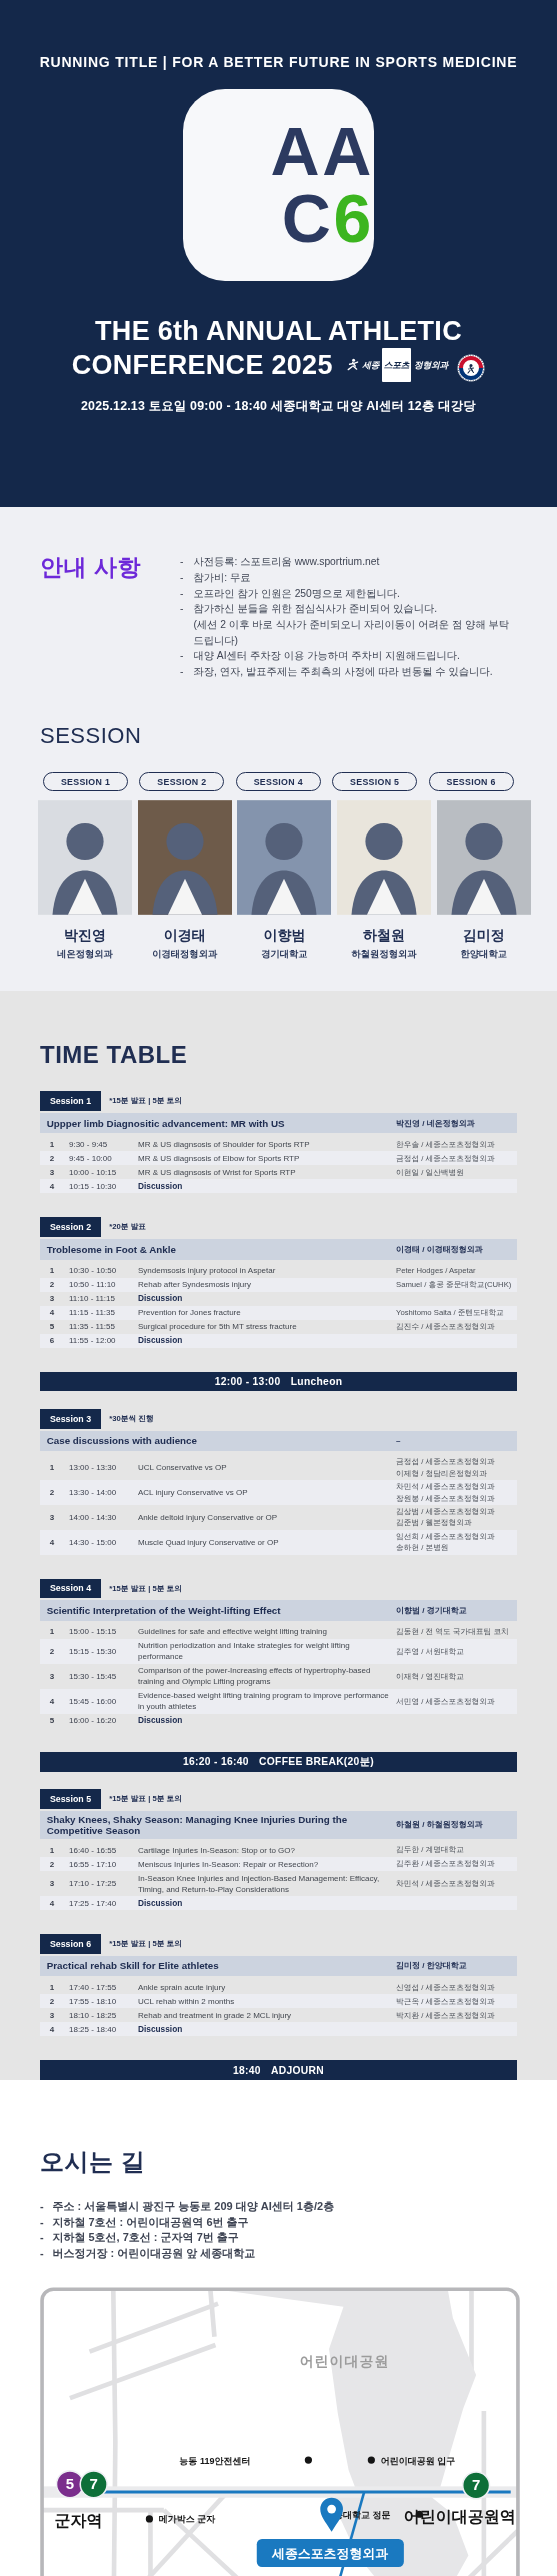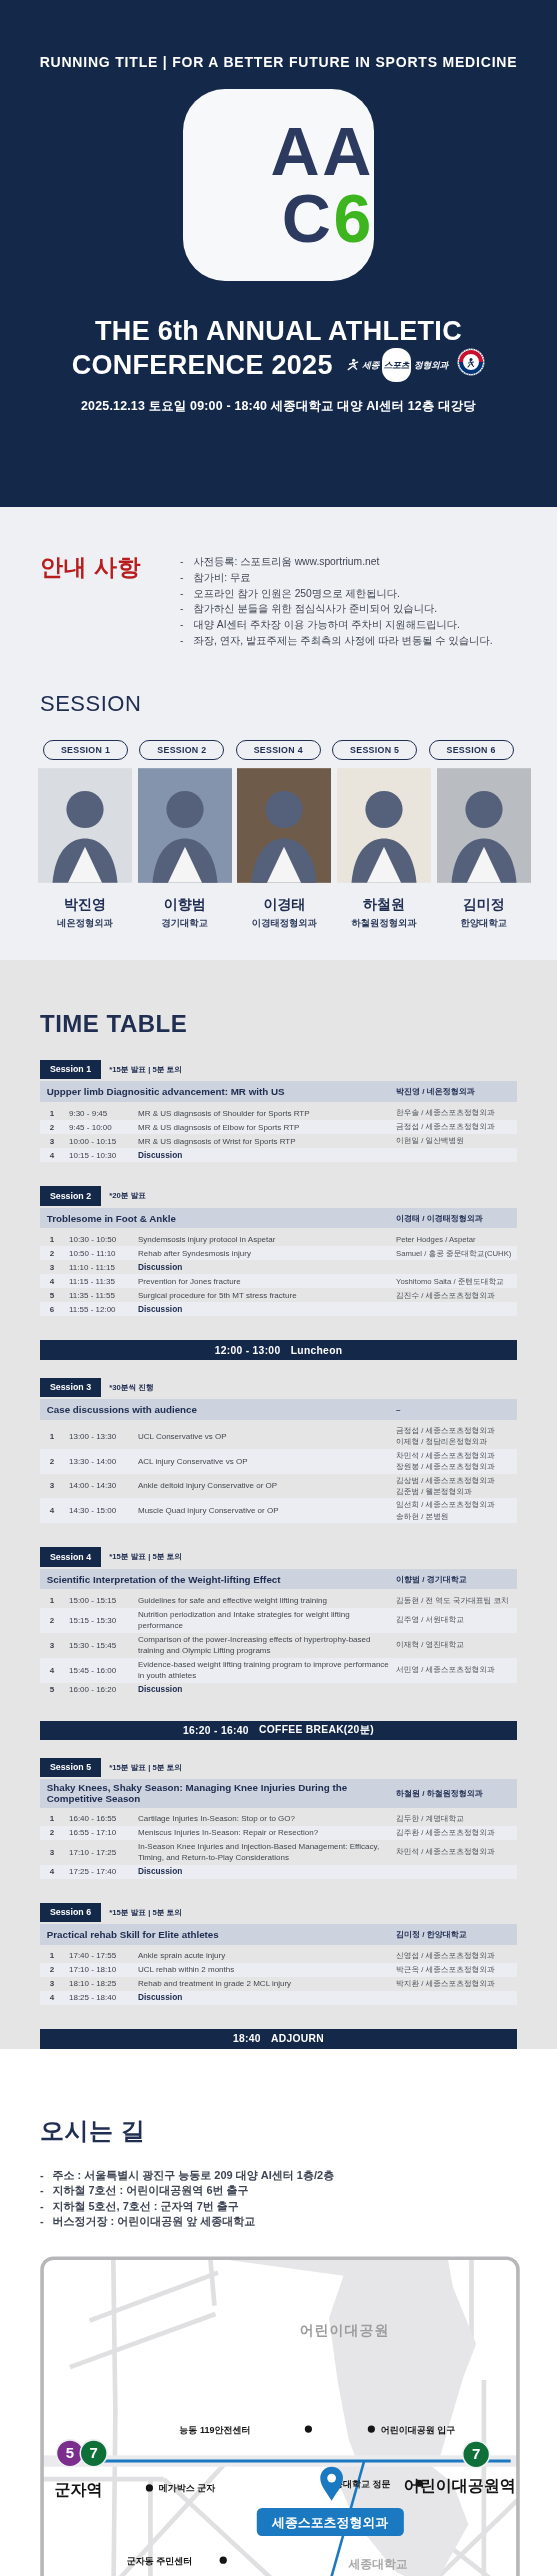--- a/index.html
+++ b/index.html
@@ -8,29 +8,29 @@
 
   
   .hero { background:#14284a; height:507px; text-align:center; color:#fff; }
   .running-title { padding-top:54px; font-size:14px; font-weight:700; letter-spacing:0.8px; }
   .logo-card { width:191px; height:192px; background:#f7f8fa; border-radius:42px; margin:19px auto 0;
                display:flex; flex-direction:column; align-items:flex-end; justify-content:center; }
   .logo-line { font-size:68px; font-weight:800; color:#2c3a60; letter-spacing:2.6px; line-height:0.98; }
   .logo-line .six { color:#3cb51f; }
   .conf-title { margin-top:33px; font-size:27px; font-weight:800; line-height:34px; letter-spacing:0.3px; }
   .title-line2 { display:flex; align-items:center; justify-content:center; gap:13.4px; }
-  .partner-logos { display:flex; align-items:flex-start; gap:9.3px; }
+  .partner-logos { display:flex; align-items:flex-end; gap:9.3px; }
   .sejong-logo { display:flex; align-items:center; gap:2.6px; font-size:8.8px; font-weight:800; font-style:italic; letter-spacing:-0.3px; }
-  .sejong-logo .mid { background:#fff; color:#14284a; padding:0 2.1px; border-radius:13px; font-style:italic; }
+  .sejong-logo .mid { background:#fff; color:#14284a; padding:0 2.1px; border-radius:1px; font-style:italic; }
   .date-line { margin-top:15.5px; font-size:12.4px; font-weight:600; letter-spacing:0.2px; }
 
   
   .gray-section { background:#eff0f4; padding:45px 0 30px; }
   .notice-wrap { display:flex; padding:0 40px; }
-  .notice-heading { width:140px; flex:none; font-size:23px; font-weight:800; color:#b91c1c; letter-spacing:0.5px; }
+  .notice-heading { width:140px; flex:none; font-size:23px; font-weight:800; color:#6d28d9; letter-spacing:0.5px; }
   .notice-list { margin-top:2.1px; font-size:10.3px; color:#3e4453; }
   .notice-item { display:flex; line-height:15.7px; }
   .notice-item .dash { width:13.4px; flex:none; }
   .notice-item.no-dash .dash { visibility:hidden; }
   .session-heading { margin:43px 0 12px 40px; font-size:22px; font-weight:400; color:#202e52; letter-spacing:0.5px; }
   .pills { display:flex; gap:11.4px; margin:23px 0 0 43px; }
   .pill { width:85px; height:19.6px; border:1.3px solid #202e52; border-radius:11px; display:flex; align-items:center;
           justify-content:center; font-size:8.8px; font-weight:700; color:#202e52; letter-spacing:0.3px; background:transparent; }
   .speakers { display:flex; gap:5.7px; margin:8.3px 0 0 38px; }
   .speaker-card { width:94px; text-align:center; }
@@ -127,20 +127,24 @@
             <span class="txt">참가비: 무료</span>
           </div>
           <div class="notice-item">
             <span class="dash">-</span>
             <span class="txt">오프라인 참가 인원은 250명으로 제한됩니다.</span>
           </div>
           <div class="notice-item">
             <span class="dash">-</span>
             <span class="txt">참가하신 분들을 위한 점심식사가 준비되어 있습니다.</span>
           </div>
+          <div class="notice-item no-dash">
+            <span class="dash">-</span>
+            <span class="txt">(세션 2 이후 바로 식사가 준비되오니 자리이동이 어려운 점 양해 부탁드립니다)</span>
+          </div>
           <div class="notice-item">
             <span class="dash">-</span>
             <span class="txt">대양 AI센터 주차장 이용 가능하며 주차비 지원해드립니다.</span>
           </div>
           <div class="notice-item">
             <span class="dash">-</span>
             <span class="txt">좌장, 연자, 발표주제는 주최측의 사정에 따라 변동될 수 있습니다.</span>
           </div>
         </div>
     </div>
@@ -158,37 +162,37 @@
               <rect width="182" height="222" fill="#d9dce1"></rect>
               <circle cx="91" cy="80" r="36" fill="#55617a"></circle>
               <path d="M28,222 C34,152 68,136 91,136 C114,136 148,152 154,222 Z" fill="#55617a"></path>
               <path d="M58,222 L91,152 L124,222 Z" fill="#f5f5f5"></path>
             </svg></div>
           <div class="speaker-name">박진영</div>
           <div class="speaker-org">네온정형외과</div>
         </div>
         <div class="speaker-card">
           <div class="photo"><svg width="94" height="115" viewBox="0 0 182 222">
+              <rect width="182" height="222" fill="#6e5b4a"></rect>
+              <circle cx="91" cy="80" r="36" fill="#55617a"></circle>
+              <path d="M28,222 C34,152 68,136 91,136 C114,136 148,152 154,222 Z" fill="#55617a"></path>
+              <path d="M58,222 L91,152 L124,222 Z" fill="#f5f5f5"></path>
+            </svg></div>
+          <div class="speaker-name">이경태</div>
+          <div class="speaker-org">이경태정형외과</div>
+        </div>
+        <div class="speaker-card">
+          <div class="photo"><svg width="94" height="115" viewBox="0 0 182 222">
               <rect width="182" height="222" fill="#8494ad"></rect>
               <circle cx="91" cy="80" r="36" fill="#55617a"></circle>
               <path d="M28,222 C34,152 68,136 91,136 C114,136 148,152 154,222 Z" fill="#55617a"></path>
               <path d="M58,222 L91,152 L124,222 Z" fill="#f5f5f5"></path>
             </svg></div>
           <div class="speaker-name">이향범</div>
           <div class="speaker-org">경기대학교</div>
-        </div>
-        <div class="speaker-card">
-          <div class="photo"><svg width="94" height="115" viewBox="0 0 182 222">
-              <rect width="182" height="222" fill="#6e5b4a"></rect>
-              <circle cx="91" cy="80" r="36" fill="#55617a"></circle>
-              <path d="M28,222 C34,152 68,136 91,136 C114,136 148,152 154,222 Z" fill="#55617a"></path>
-              <path d="M58,222 L91,152 L124,222 Z" fill="#f5f5f5"></path>
-            </svg></div>
-          <div class="speaker-name">이경태</div>
-          <div class="speaker-org">이경태정형외과</div>
         </div>
         <div class="speaker-card">
           <div class="photo"><svg width="94" height="115" viewBox="0 0 182 222">
               <rect width="182" height="222" fill="#e9e5dc"></rect>
               <circle cx="91" cy="80" r="36" fill="#55617a"></circle>
               <path d="M28,222 C34,152 68,136 91,136 C114,136 148,152 154,222 Z" fill="#55617a"></path>
               <path d="M58,222 L91,152 L124,222 Z" fill="#f5f5f5"></path>
             </svg></div>
           <div class="speaker-name">하철원</div>
           <div class="speaker-org">하철원정형외과</div>
@@ -468,21 +472,21 @@
             <div class="row">
               <div class="num">1</div>
               <div class="time">17:40 - 17:55</div>
               <div class="rtitle">Ankle sprain acute injury</div>
               <div class="rspeaker">
                 <div>신영섭 / 세종스포츠정형외과</div>
               </div>
             </div>
             <div class="row alt">
               <div class="num">2</div>
-              <div class="time">17:10 - 18:10</div>
+              <div class="time">17:55 - 18:10</div>
               <div class="rtitle">UCL rehab within 2 months</div>
               <div class="rspeaker">
                 <div>박근옥 / 세종스포츠정형외과</div>
               </div>
             </div>
             <div class="row">
               <div class="num">3</div>
               <div class="time">18:10 - 18:25</div>
               <div class="rtitle">Rehab and treatment in grade 2 MCL injury</div>
               <div class="rspeaker">

